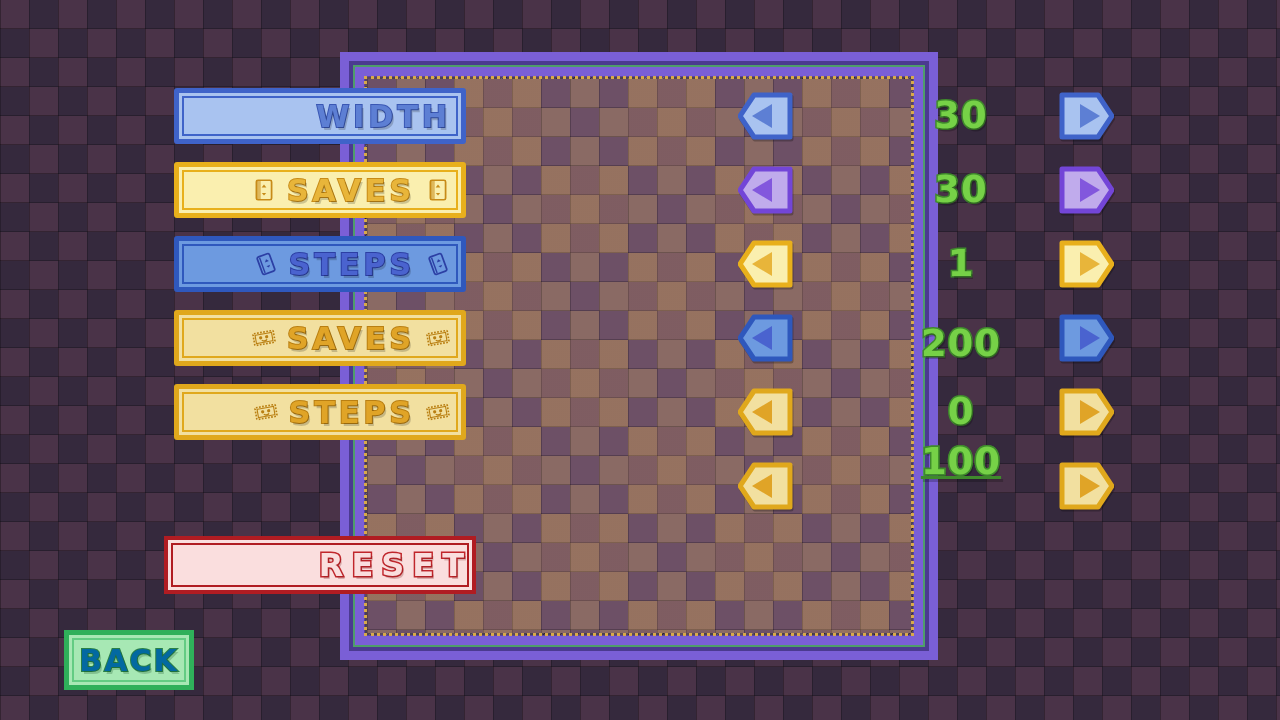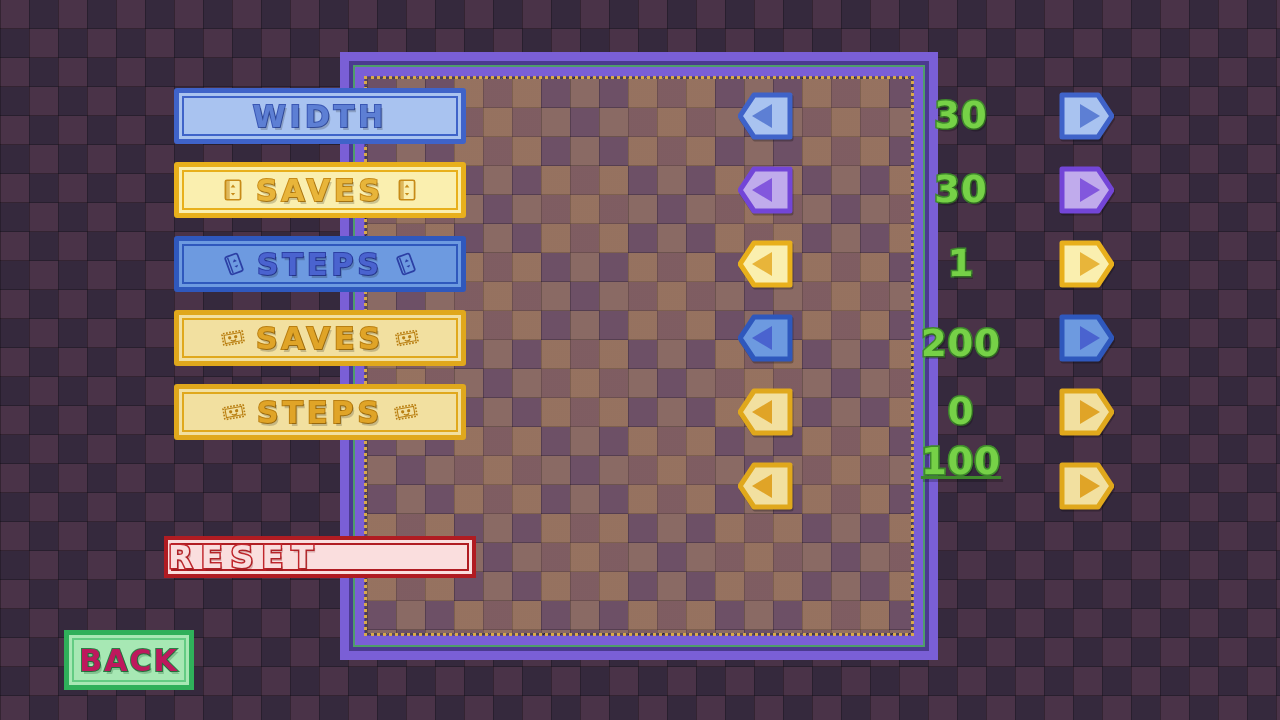--- a/index.html
+++ b/index.html
@@ -91,21 +91,21 @@
 
   .label-btn {
     position: absolute;
     left: 0;
     top: 0;
     width: 292px;
     height: 56px;
     border-radius: 3px;
     display: flex;
     align-items: center;
-    justify-content: center;
+    justify-content: flex-end;
     gap: 10px;
     padding: 0 10px;
     border: 5px solid var(--bd);
     background: var(--bg);
     box-shadow: inset 0 0 0 3px var(--bg), inset 0 0 0 5px var(--bd2, var(--bd));
   }
   .label-btn .txt {
     font-family: "DejaVu Sans", sans-serif;
     font-size: 30px;
     font-weight: bold;
@@ -151,24 +151,24 @@
     text-shadow: 2px 3px 0 rgba(0,0,0,0.22);
     margin-left: 34px;
   }
 
   
   #reset-button {
     position: absolute;
     left: 164px;
     top: 536px;
     width: 312px;
-    height: 42px;
+    height: 58px;
     display: flex;
     align-items: center;
-    justify-content: flex-start;
+    justify-content: flex-end;
     border: 4px solid #b01c22;
     background: #fadede;
     box-shadow: inset 0 0 0 3px #fadede, inset 0 0 0 5px #b01c22;
   }
   #reset-button .txt {
     font-size: 32px;
     font-weight: bold;
     letter-spacing: 8px;
     color: #fadede;
     -webkit-text-stroke: 3px #c0262c;
@@ -187,21 +187,21 @@
     align-items: center;
     justify-content: center;
     border: 5px solid #2fb05a;
     background: #a7e8b4;
     box-shadow: inset 0 0 0 3px #a7e8b4, inset 0 0 0 5px #63cc83;
   }
   #back-button .txt {
     font-size: 30px;
     font-weight: bold;
     letter-spacing: 2px;
-    color: #be185d;
+    color: #0369a1;
     -webkit-text-stroke: 2px #2a7f46;
     paint-order: stroke fill;
     text-shadow: 2px 3px 0 rgba(0,60,20,0.22);
   }
 </style>
 </head>
 <body>
 
 <div id="screen">
 

